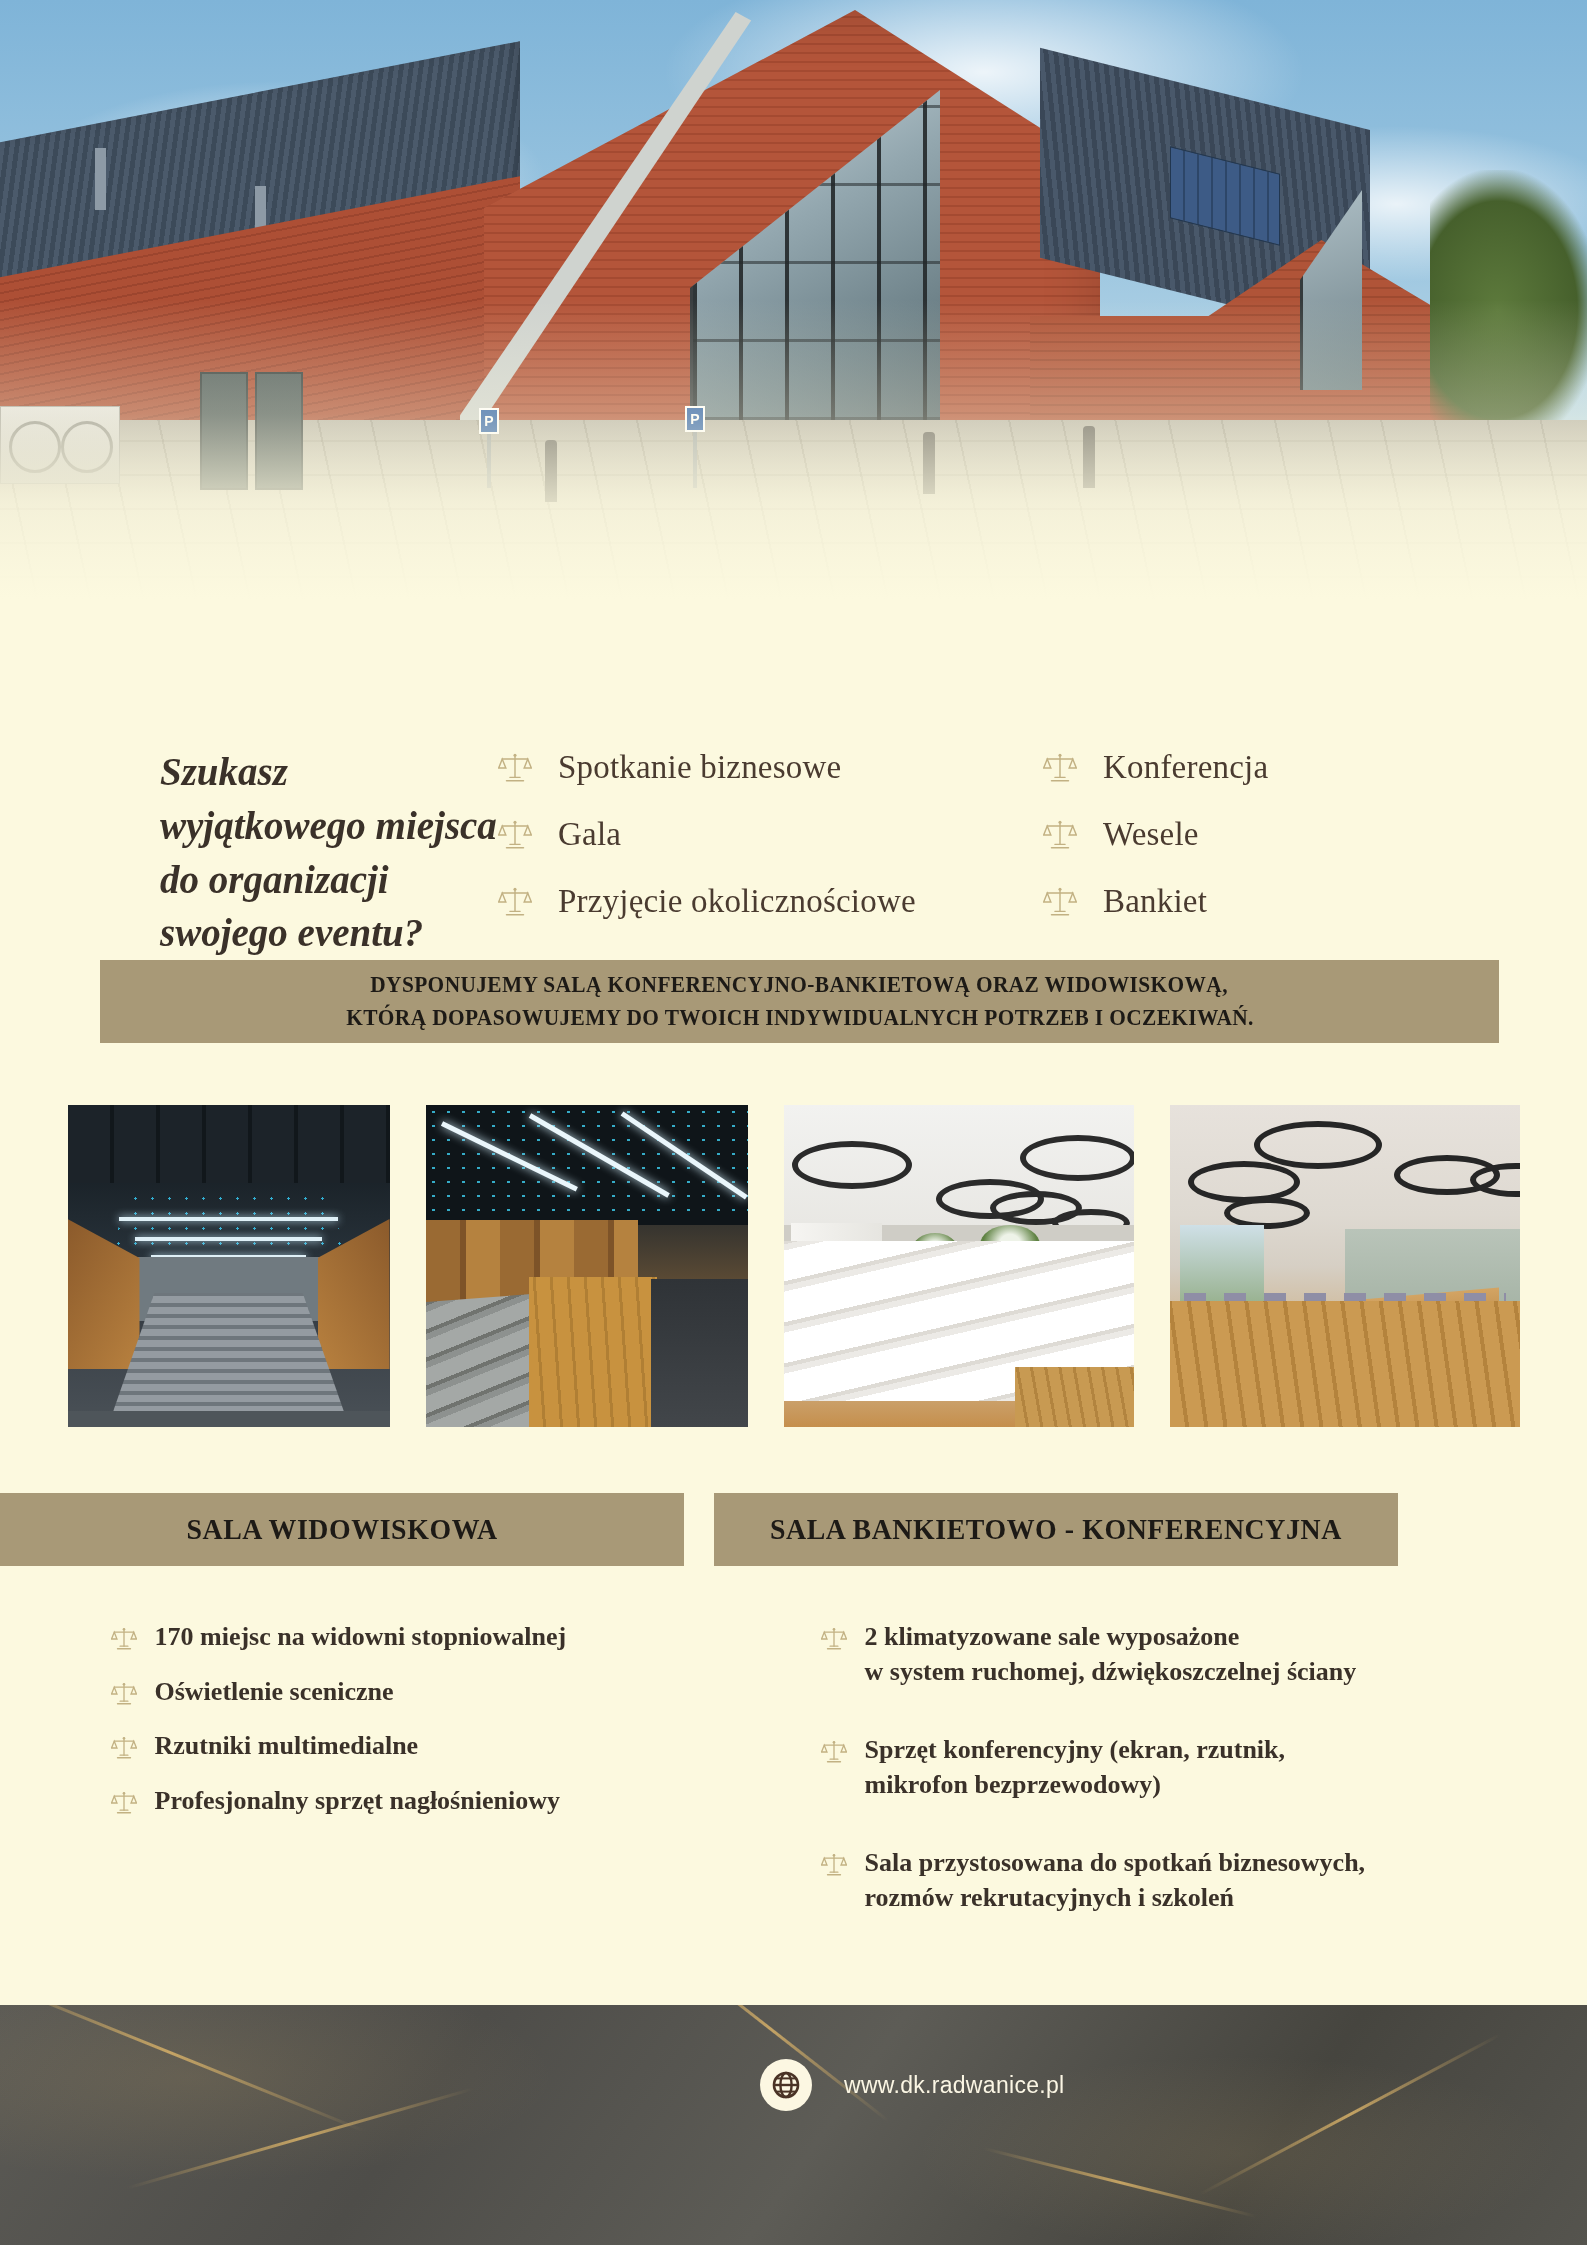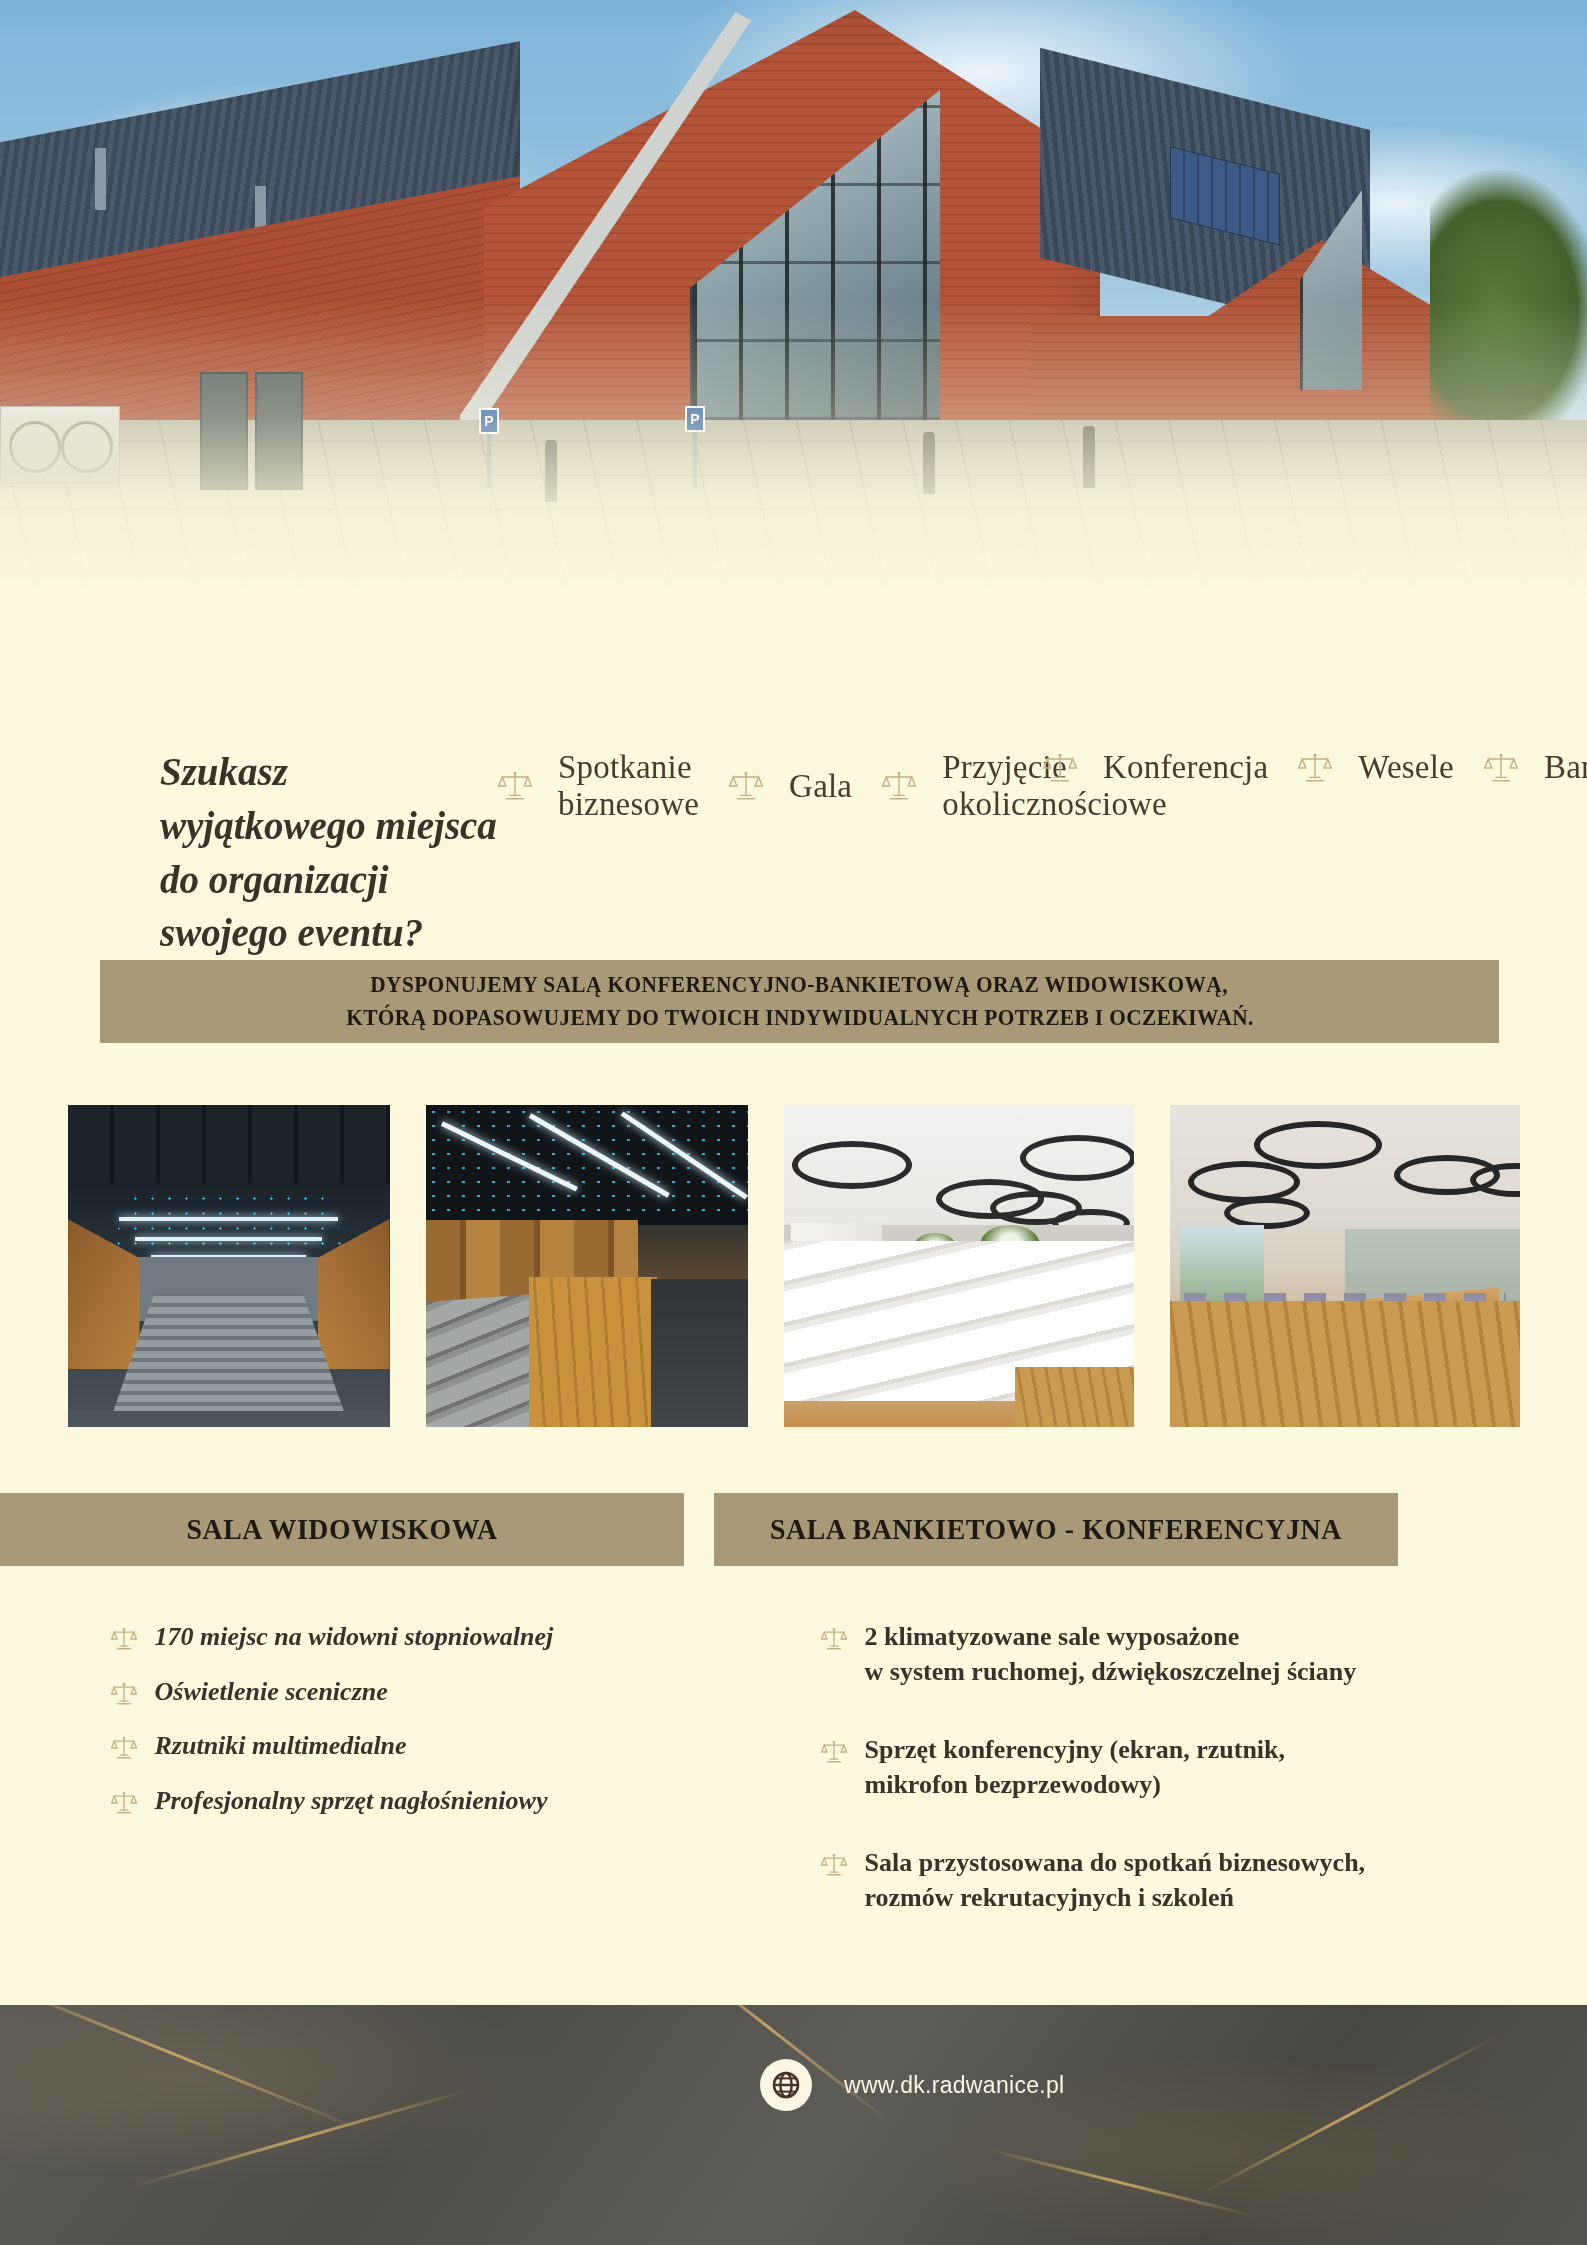--- a/index.html
+++ b/index.html
@@ -142,21 +142,21 @@
   }
 
   
   .hook-row { position:absolute; left:0; top:735px; width:1587px; display:flex; align-items:flex-start;padding-left:28px; }
   .hook {
     width:470px; padding-left:132px; padding-top:10px;
     font-family:"Liberation Serif", serif;
     font-style:italic; font-weight:bold;
     font-size:39px; line-height:1.38; color:#3A3129;
   }
-  .svc-col { display:flex; flex-direction:row;justify-content:space-between; }
+  .svc-col { display:flex; flex-direction:column;justify-content:space-between; }
   .svc-col.mid { width:545px; gap:30px; padding-top:14px; }
   .svc-col.right { width:420px; gap:30px; padding-top:14px; }
   .svc-item { display:flex; align-items:center; gap:26px; }
   .scale-ico { width:34px; height:34px; flex:none; display:block; }
   .svc-label {
     font-family:"Liberation Serif", serif;
     font-size:33px; color:#4A3B30; letter-spacing:.2px;
   }
 
   
@@ -230,21 +230,21 @@
   .headbar { width:684px; height:73px; background:#A89977; display:flex; align-items:center; justify-content:center; }
   .headbar-txt {
     font-family:"Liberation Serif", serif; font-weight:bold;
     font-size:29px; letter-spacing:.6px; color:#1D1A16;
     transform:scaleX(.96); transform-origin:center;
   }
 
   
   .features { position:absolute; left:0; top:1620px; width:1587px; display:flex; justify-content:center; gap:30px; }
   .fcol { width:684px; }
-  .fcol.left { padding-left:16px;font-style:italic; }
+  .fcol.left { padding-left:16px; }
   .fcol.right { padding-left:12px; }
   .frow { display:flex; align-items:flex-start; gap:18px; }
   .fcol.left .frow { margin-bottom:20px; }
   .fcol.right .frow { margin-bottom:44px; }
   .fscale { width:26px; height:26px; flex:none; margin-top:6px; }
   .ftext {
     font-family:"Liberation Serif", serif; font-weight:bold;
     font-size:26px; line-height:1.33; color:#3A3129; white-space:pre-line;
   }
 

